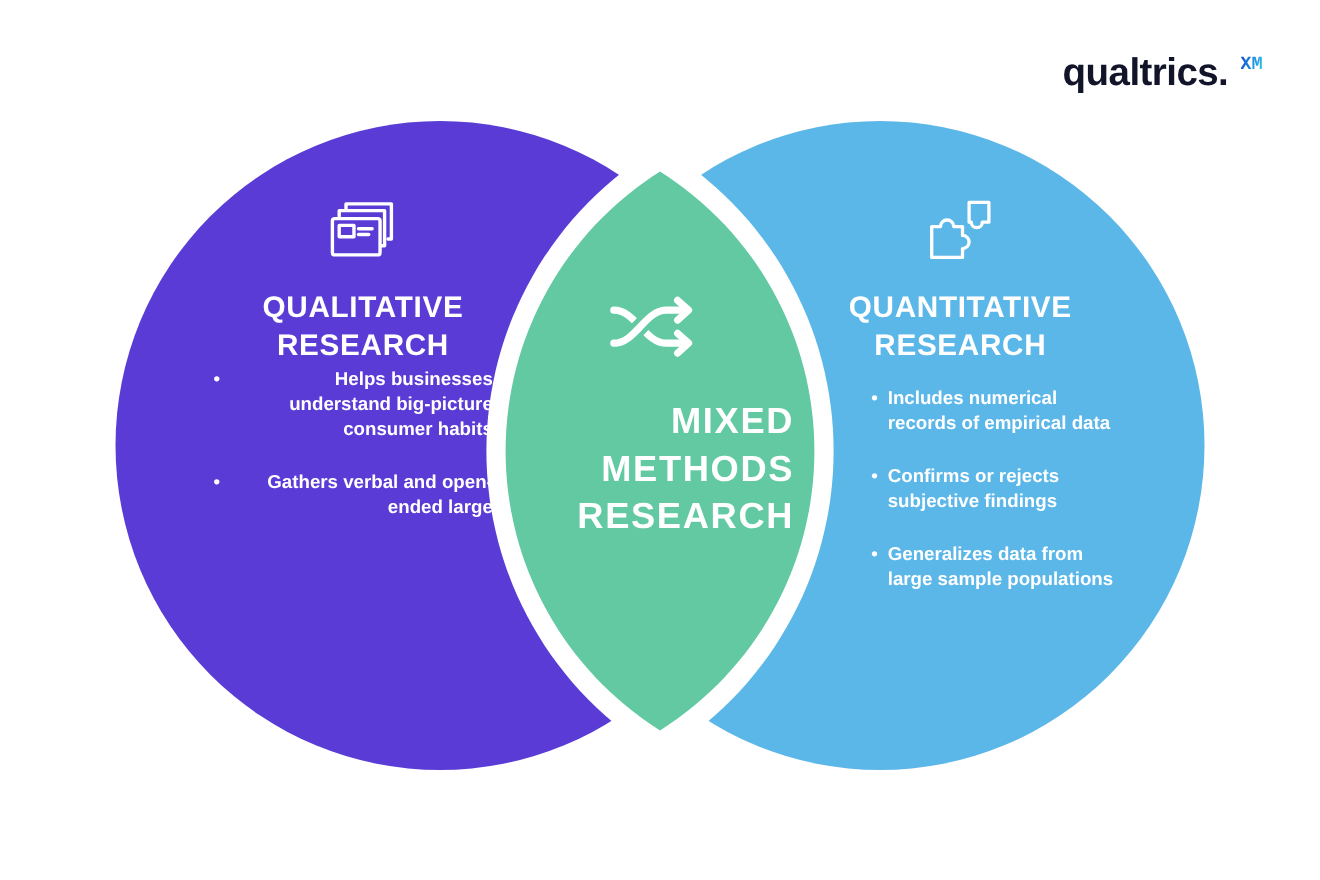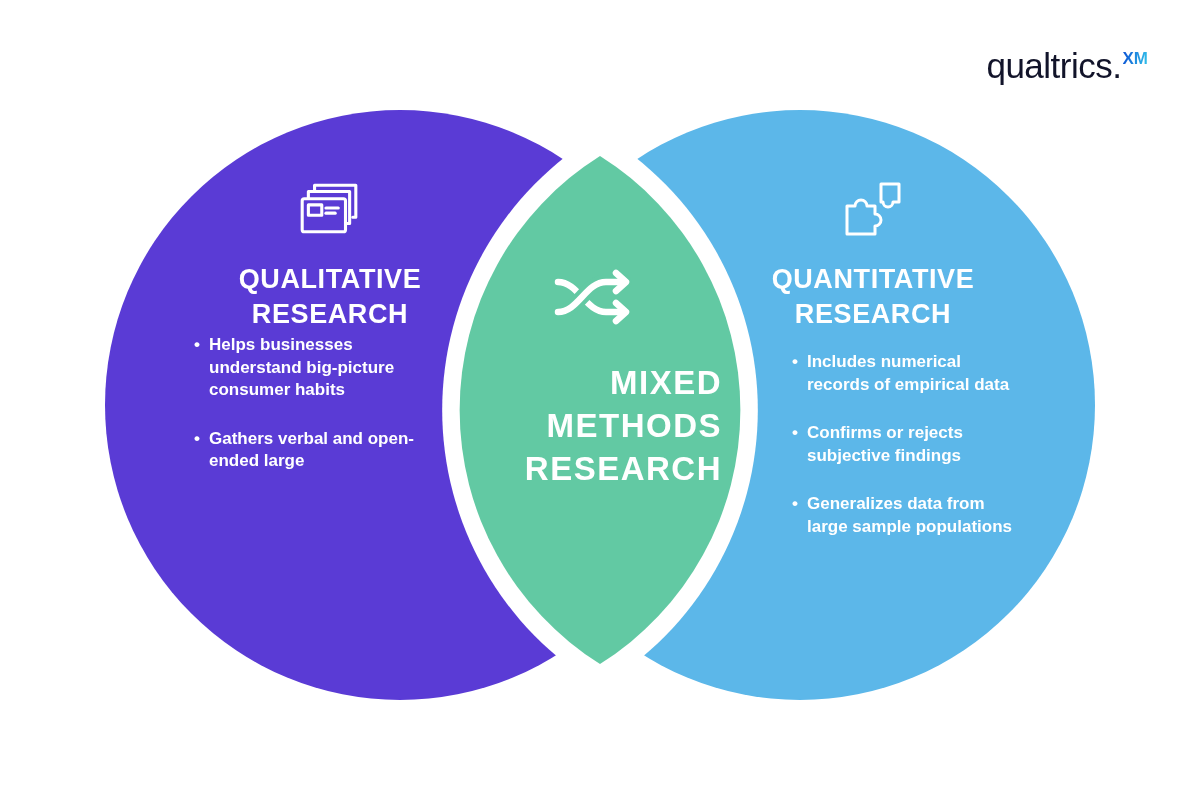--- a/index.html
+++ b/index.html
@@ -5,27 +5,27 @@
   html,body{margin:0;padding:0;background:#ffffff;}
   .canvas{
     position:relative;width:1200px;height:800px;background:#ffffff;overflow:hidden;
     font-family:"Liberation Sans",sans-serif;
   }
   .venn-svg{position:absolute;left:0;top:0;}
 
   
   .logo{position:absolute;top:46px;right:52px;white-space:nowrap;}
   .logo .brand{
-    font-size:35px;font-weight:400;letter-spacing:-0.5px;color:#12142a;
+    font-size:35px;font-weight:700;letter-spacing:-0.5px;color:#12142a;
   }
   .logo .xm{
-    font-size:17px;font-weight:700;position:relative;top:-14px;margin-left:1px;
+    font-size:17px;font-weight:700;position:relative;top:-14px;margin-left:11px;
     background:linear-gradient(100deg,#0f5bd6 10%,#2fbbe9 90%);
     -webkit-background-clip:text;background-clip:text;
-    color:#0f5bd6;-webkit-text-fill-color:transparent;
+    color:#0f5bd6;font-family:Liberation Mono, monospace;-webkit-text-fill-color:transparent;
   }
 
   
   .section-title{
     position:absolute;text-align:center;color:#ffffff;font-weight:700;
     font-size:27px;line-height:1.3;letter-spacing:0.6px;
   }
   .title-left{left:205px;top:262px;width:250px;}
   .title-right{left:748px;top:262px;width:250px;}
   .title-center{
@@ -39,21 +39,21 @@
   .icon-right{left:842px;top:180px;}
   .icon-center{left:552px;top:264px;}
 
   
   .bullets{position:absolute;margin:0;padding:0;list-style:none;}
   .bullets li{
     position:relative;color:#ffffff;font-weight:700;font-size:17px;
     line-height:1.33;padding-left:15px;margin-bottom:26px;
   }
   .bullets li::before{content:"\2022";position:absolute;left:0;top:0;}
-  .bullets-left{left:194px;top:334px;width:254px;}
+  .bullets-left{left:194px;top:334px;width:254px;text-align:right;}
   .bullets-right{left:792px;top:351px;width:220px;}
 </style>
 </head>
 <body>
 
 <div class="canvas">
 
   <svg class="venn-svg" width="1200" height="800" viewBox="0 0 1200 800">
     <circle cx="400" cy="405" r="295" fill="#5a3bd5"></circle>
     <circle cx="800" cy="405" r="295" fill="#5cb7e9"></circle>

